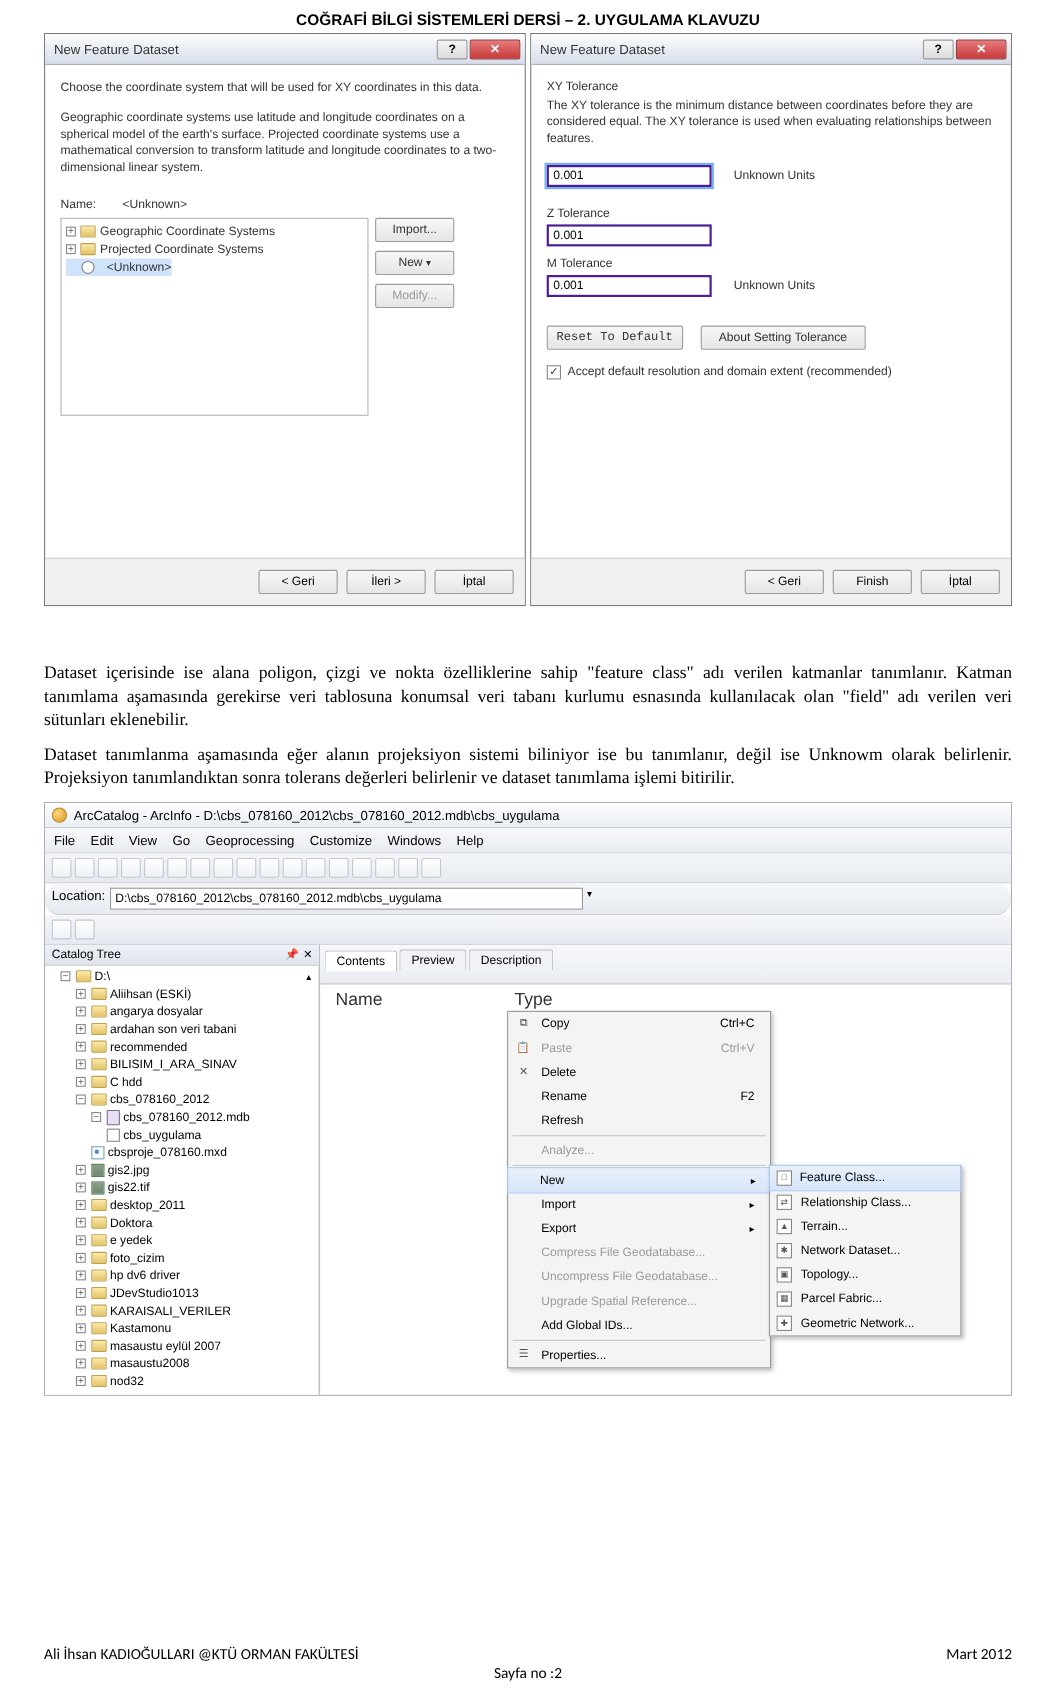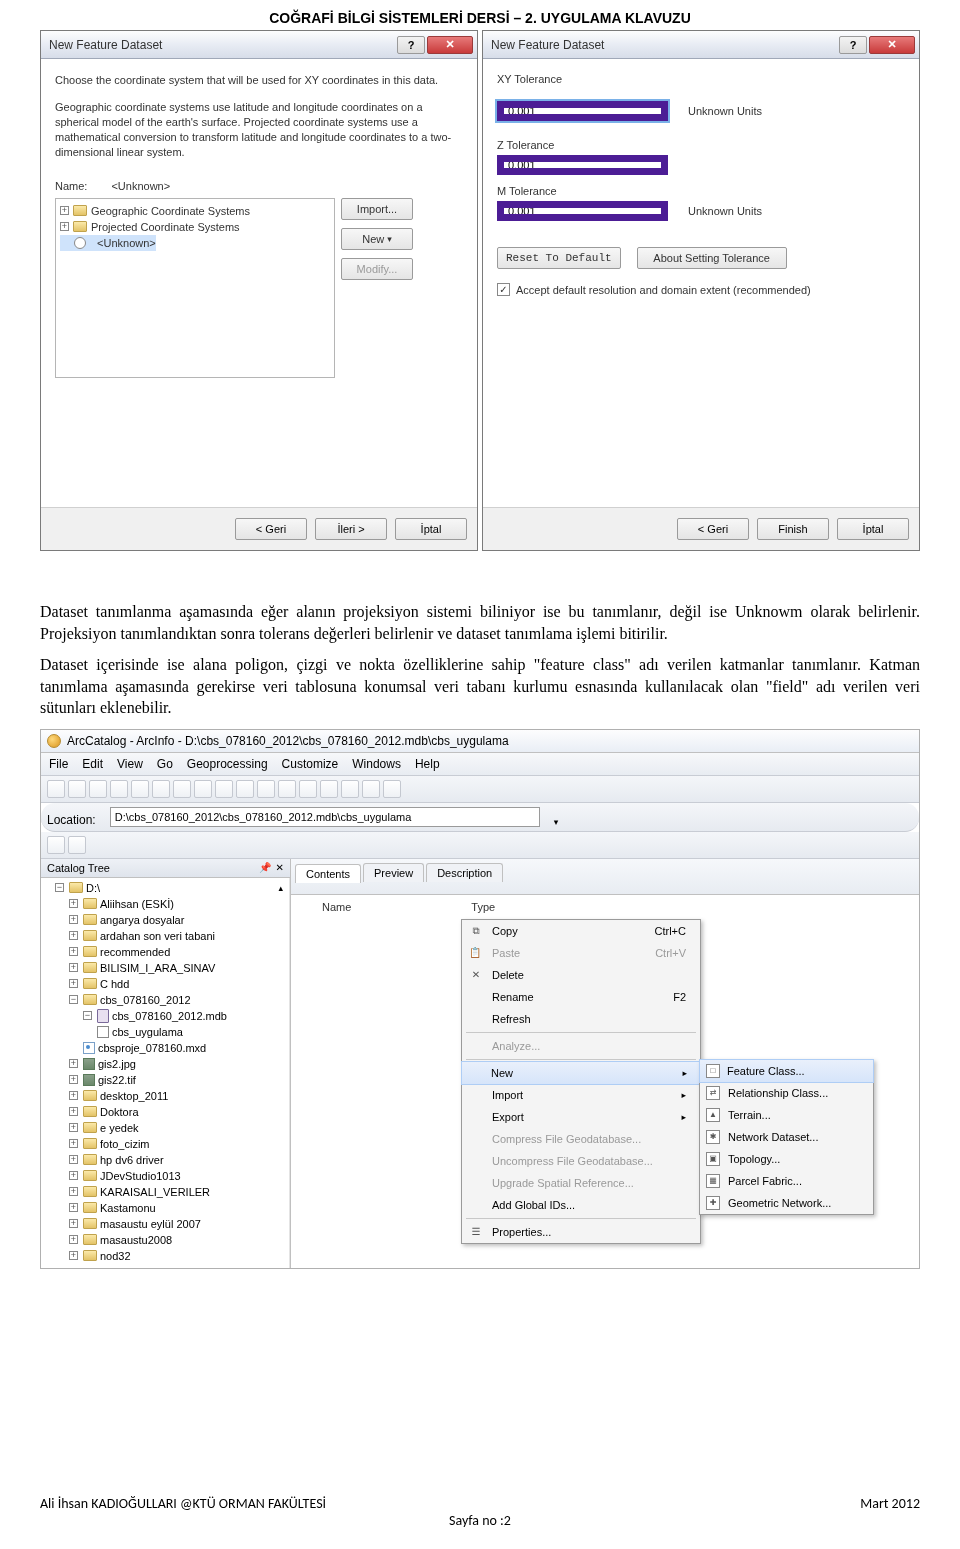--- a/index.html
+++ b/index.html
@@ -21,52 +21,52 @@
   .name-value { font-size: 11px; }
   .cs-tree { border: 1px solid #b5b5b5; height: 180px; margin-top: 6px; padding: 4px; background: #fff; display:inline-block; width: 280px; vertical-align: top;}
   .tree-item { display: flex; align-items: center; gap: 4px; font-size: 11px; line-height: 16px; }
   .tree-toggle { width: 9px; height: 9px; border: 1px solid #888; font-size: 9px; line-height: 7px; text-align: center; color: #555; }
   .cs-btns { display: inline-flex; flex-direction: column; gap: 8px; margin-left: 6px; margin-top: 6px; vertical-align: top; }
   .win-btn { min-width: 72px; height: 22px; border: 1px solid #9a9a9a; border-radius: 2px; background: linear-gradient(#f7f7f7,#e5e5e5); font-size: 11px; padding: 0 8px; display:flex; align-items:center; justify-content:center; }
   .win-btn-disabled { color: #9a9a9a; }
   .tol-block { margin-bottom: 8px; }
   .tol-label { font-size: 11px; margin-bottom: 4px; display: block;}
   .tol-row { display: flex; align-items: center; gap: 20px; }
-  .tol-input { border: 7px solid #4c1d95; height: 20px; width: 171px; padding: 0 4px; font-size: 11px; }
+  .tol-input { border: 2px solid #4c1d95; height: 20px; width: 150px; padding: 0 4px; font-size: 11px; }
   .tol-input-hl { outline: 2px solid #7ab1e8; }
   .chk-row { display: flex; align-items: center; gap: 6px; margin-top: 14px; font-size: 11px; }
   .chk { width: 13px; height: 13px; border: 1px solid #888; display:flex; align-items:center; justify-content:center; font-size: 10px; background:#fff; }
   .dialog-footer { display: flex; justify-content: flex-end; gap: 8px; padding: 10px; border-top: 1px solid #d0d0d0; background: #f0f0f0; }
   .ft-btn { min-width: 72px; height: 22px; border: 1px solid #9a9a9a; border-radius: 2px; background: linear-gradient(#f7f7f7,#e5e5e5); font-size: 11px; }
   .paragraph { font-family: "Times New Roman", serif; font-size: 16px; line-height: 1.35; text-align: justify; margin-bottom: 10px; }
   .arccat { border: 1px solid #b0b0b0; margin-top: 10px; background:#fff; }
   .arccat-title { display: flex; align-items: center; padding:4px 6px; background: linear-gradient(#fdfdfe,#e9eef5); border-bottom: 1px solid #c0c0c0; font-size: 12px; gap:6px; }
   .arccat-title .globe { width:14px; height:14px; background: radial-gradient(circle at 35% 35%, #fed97c, #e5a93a 70%); border-radius:50%; border:1px solid #b58a30;}
   .menu-bar { display:flex; gap:14px; padding:4px 8px; background: linear-gradient(#f7f8fa,#e8ecf2); border-bottom:1px solid #c8ccd4; font-size:12px; }
   .tool-bar { display:flex; gap:3px; padding:4px 6px; background: linear-gradient(#f4f6f9,#e6eaf0); border-bottom:1px solid #c8ccd4; align-items:center; }
   .tool-bar .ticon { width:18px; height:18px; border:1px solid #c4c8d0; background:linear-gradient(#fff,#eef1f5); border-radius:2px; display:flex; align-items:center; justify-content:center; font-size:10px; color:#666;}
-  .loc-bar { display:flex; align-items:flex-end; gap:14px; padding:4px 6px; background: linear-gradient(#f4f6f9,#e6eaf0); border-bottom:1px solid #c8ccd4; font-size:12px;border-radius:14px; }
+  .loc-bar { display:flex; align-items:flex-start; gap:4px; padding:4px 6px; background: linear-gradient(#f4f6f9,#e6eaf0); border-bottom:1px solid #c8ccd4; font-size:12px;border-radius:14px; }
   .loc-input { flex:0 0 430px; border:1px solid #9a9a9a; height:20px; padding:0 4px; font-size:11px; background:#fff; }
   .workspace { display:flex; }
   .tree-pane { width:250px; border-right:1px solid #c0c0c0; }
   .tree-head { background: linear-gradient(#eef1f6,#dfe4ec); padding:3px 6px; font-size:11px; display:flex; align-items:center; justify-content:space-between; border-bottom:1px solid #c0c0c0;}
   .tree-list { background:#fff; font-size:11px; padding:2px 0 2px 0; height:390px; overflow:hidden; border-right:1px solid #e4e4e4;}
   .tree-row { display:flex; align-items:center; gap:3px; padding:0 2px; line-height:16px; white-space:nowrap;}
   .tgl { width:9px; height:9px; border:1px solid #888; line-height:7px; font-size:9px; text-align:center; color:#555; margin-right:2px; flex-shrink:0;}
   .fldr { width:14px; height:11px; background:linear-gradient(#fbe9a9,#e3c367); border:1px solid #c0a24c; border-radius:1px; flex-shrink:0;}
   .mdb { width:12px; height:14px; background:#e8e0f0; border:1px solid #7a6a9a; border-radius:1px; flex-shrink:0;}
   .ds { width:12px; height:12px; background:#fff; border:1px solid #888; flex-shrink:0; position:relative;}
   .mxd { width:12px; height:12px; background:#fff; border:1px solid #7aa0c8; position:relative; flex-shrink:0;}
   .mxd::before{content:""; position:absolute; left:2px; top:2px; width:4px; height:4px; background:#4a8ccf; border-radius:50%;}
   .tif { width:12px; height:12px; background:linear-gradient(#8aa08a,#6a886a); border:1px solid #5a7a5a; flex-shrink:0;}
   .content-pane { flex:1; padding: 0; position:relative; }
   .tabs { display:flex; gap:0; border-bottom:1px solid #c0c0c0; background:linear-gradient(#f6f8fb,#e8ecf2); padding:4px 4px 12px; font-size:11px;}
   .tab { padding:3px 10px; border:1px solid #c0c0c0; border-bottom:none; background:#f0f2f6; border-radius:3px 3px 0 0; margin-right:2px; }
   .tab.active { background:#fff; position:relative; top:1px;}
-  .columns { display:flex; gap: 120px; padding:6px 31px; font-size:11px; color:#333; }
+  .columns { display:flex; gap: 120px; padding:6px 14px; font-size:16px; color:#333; }
   .context-menu { position:absolute; left:170px; top:60px; width:240px; background:#f4f4f4; border:1px solid #9a9a9a; box-shadow:2px 2px 4px rgba(0,0,0,.25); font-size:11px; }
   .cm-item { display:flex; align-items:center; justify-content:space-between; padding:3px 14px 3px 30px; position:relative; line-height:16px;}
   .cm-item.disabled { color:#9a9a9a; }
   .cm-item.hl { background:linear-gradient(#e9f0fb,#d6e5fa); border:1px solid #aecdf5; margin:-1px; padding:3px 13px 3px 29px;}
   .cm-sep { height:1px; background:#c8c8c8; margin:2px 4px; }
   .cm-left-icon{position:absolute; left:7px; width:14px; height:14px; display:flex; align-items:center; justify-content:center; font-size:10px; color:#555; border:1px solid transparent;}
   .submenu { position:absolute; left:408px; top:200px; width:175px; background:#f4f4f4; border:1px solid #9a9a9a; box-shadow:2px 2px 4px rgba(0,0,0,.25); font-size:11px; }
   .sm-item { display:flex; align-items:center; gap:6px; padding:3px 10px 3px 28px; line-height:16px; position:relative;}
   .sm-item.hl { background:linear-gradient(#e9f0fb,#d6e5fa); border:1px solid #aecdf5; margin:-1px; padding:3px 9px 3px 27px;}
   .sm-icon{position:absolute; left:6px; width:14px; height:14px; border:1px solid #888; background:#fff; font-size:8px; display:flex; align-items:center; justify-content:center; color:#555;}
@@ -134,20 +134,21 @@
       <div class="titlebar">
         <span class="titlebar-text">New Feature Dataset</span>
         <div class="titlebar-controls">
           <div class="tb-btn">?</div>
           <div class="tb-btn tb-close">✕</div>
         </div>
       </div>
       <div class="dialog-body">
         <div class="tol-block">
           <span class="tol-label">XY Tolerance</span>
+          <div class="desc-text" style="margin-top:2px;">The XY tolerance is the minimum distance between coordinates before they are considered equal. The XY tolerance is used when evaluating relationships between features.</div>
           <div class="tol-row" style="margin-top:16px;">
             <input class="tol-input tol-input-hl" value="0.001" style="">
             <span>Unknown Units</span>
           </div>
         </div>
         <div class="tol-block" style="margin-top:18px;">
           <span class="tol-label">Z Tolerance</span>
           <div class="tol-row">
             <input class="tol-input" value="0.001" style="">
           </div>
@@ -169,22 +170,22 @@
         </div>
       </div>
       <div class="dialog-footer">
         <button class="ft-btn">&lt; Geri</button>
         <button class="ft-btn">Finish</button>
         <button class="ft-btn">İptal</button>
       </div>
     </div>
   </div>
 
+  <p class="paragraph">Dataset içerisinde ise alana poligon, çizgi ve nokta özelliklerine sahip "feature class" adı verilen katmanlar tanımlanır. Katman tanımlama aşamasında gerekirse veri tablosuna konumsal veri tabanı kurlumu esnasında kullanılacak olan "field" adı verilen veri sütunları eklenebilir.</p>
   <p class="paragraph">Dataset tanımlanma aşamasında eğer alanın projeksiyon sistemi biliniyor ise bu tanımlanır, değil ise Unknowm olarak belirlenir. Projeksiyon tanımlandıktan sonra tolerans değerleri belirlenir ve dataset tanımlama işlemi bitirilir.</p>
-  <p class="paragraph">Dataset içerisinde ise alana poligon, çizgi ve nokta özelliklerine sahip "feature class" adı verilen katmanlar tanımlanır. Katman tanımlama aşamasında gerekirse veri tablosuna konumsal veri tabanı kurlumu esnasında kullanılacak olan "field" adı verilen veri sütunları eklenebilir.</p>
 
   <div class="arccat">
     <div class="arccat-title">
       <span class="globe"></span>
       <span>ArcCatalog - ArcInfo - D:\cbs_078160_2012\cbs_078160_2012.mdb\cbs_uygulama</span>
     </div>
     <div class="menu-bar">
       <span>File</span>
       <span>Edit</span>
       <span>View</span>

